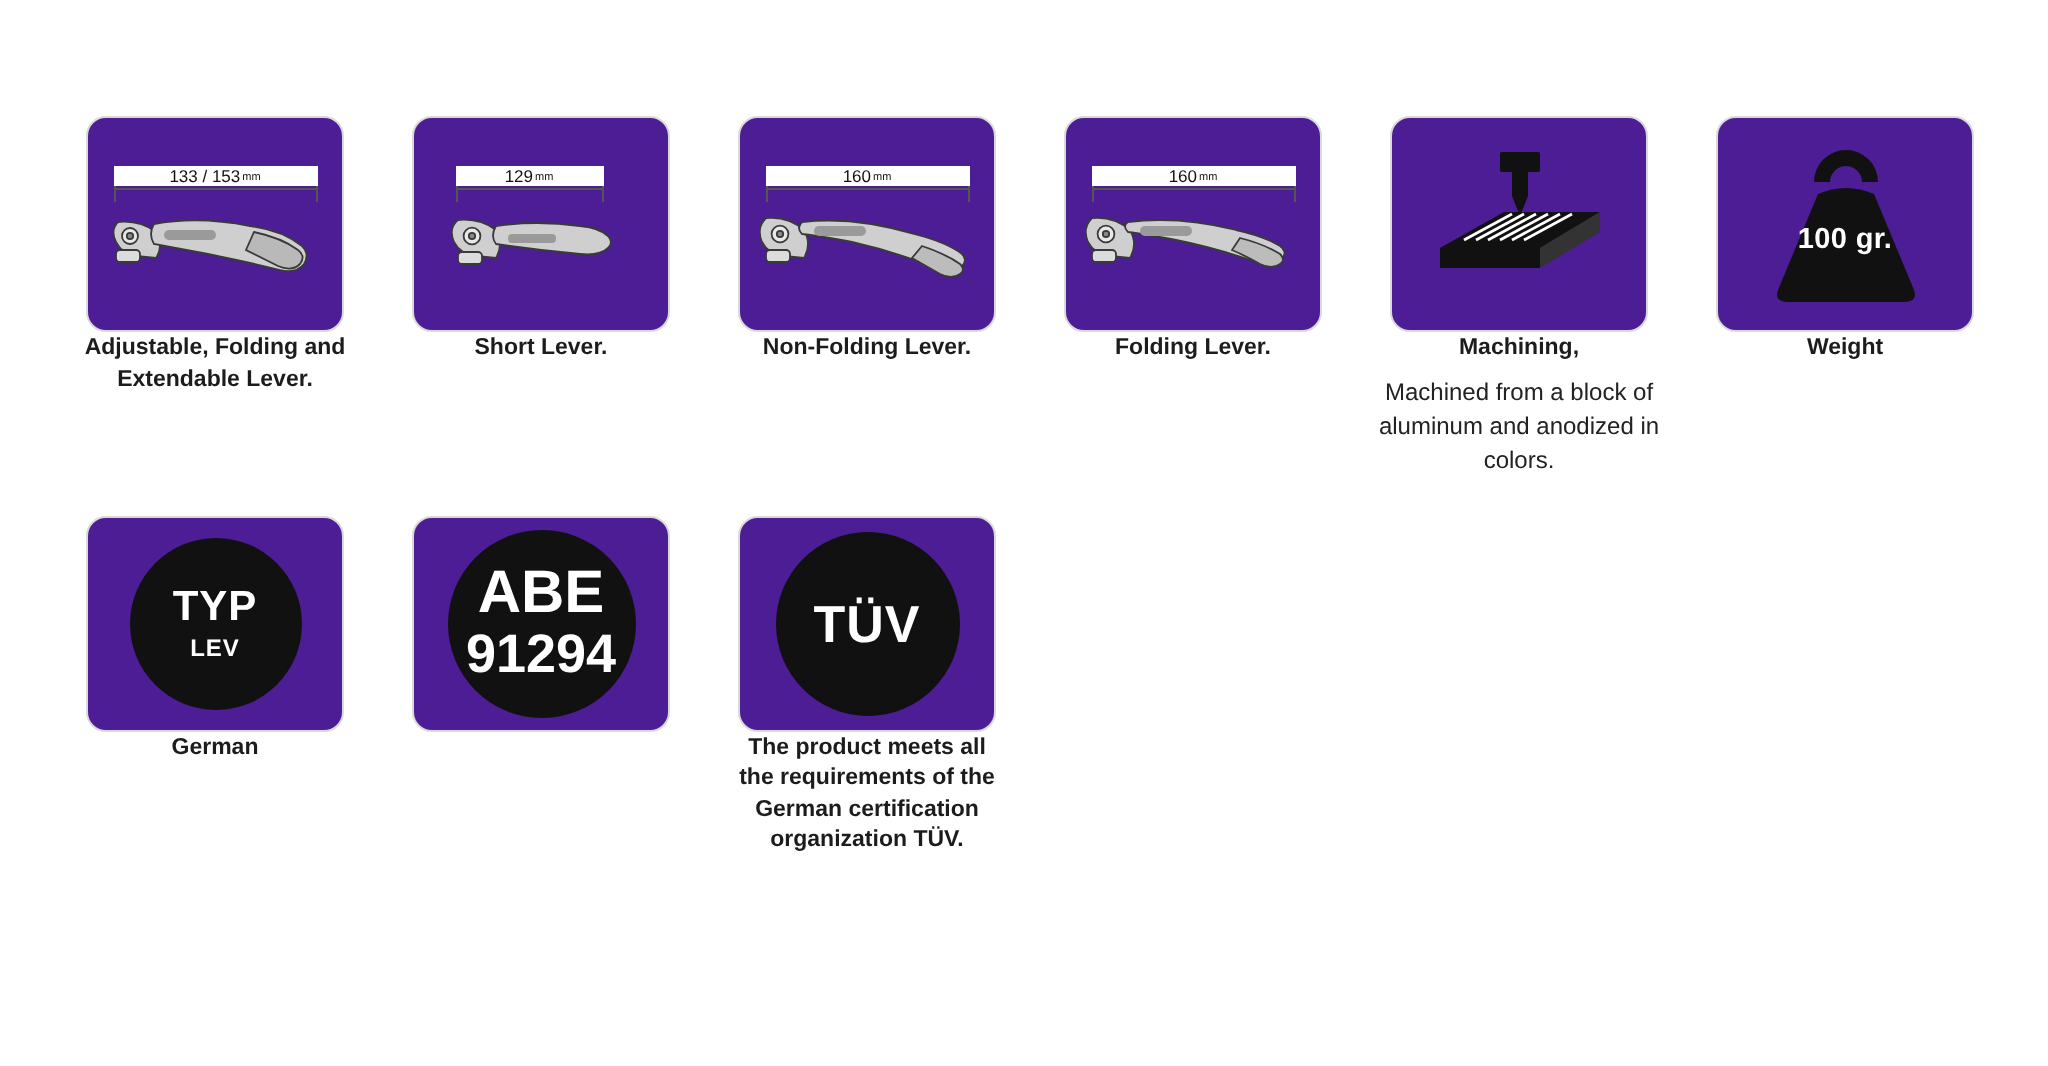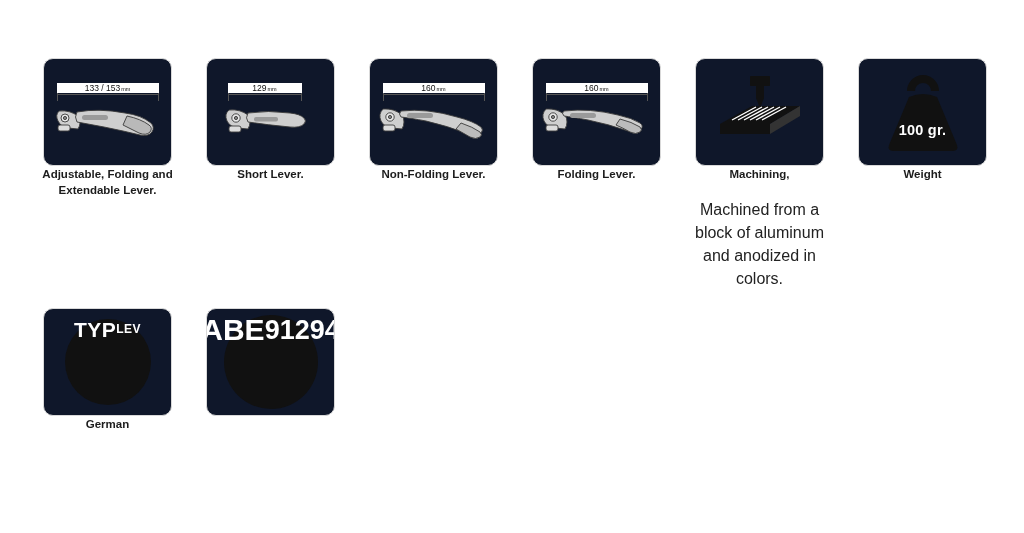--- a/index.html
+++ b/index.html
@@ -15,38 +15,38 @@
   .row{display:flex;align-items:flex-start;}
   .row1{margin-left:42px;margin-top:58px;}
   .row2{margin-left:42px;margin-top:18px;}
 
   .cell{width:131px;margin-right:32px;display:flex;flex-direction:column;align-items:center;}
 
   .card{
     width:129px;height:108px;
     border:1px solid #d9d9d9;
     border-radius:10px;
-    background:#0f172a;
+    background:#4c1d95;
     display:flex;align-items:center;justify-content:center;
     box-sizing:border-box;
     position:relative;
     overflow:hidden;
   }
   .caption{
     margin-top:1px;
     font-size:11.5px;
     font-weight:bold;
     line-height:1.35;
     text-align:center;
     color:#1c1c1c;
     width:140px;
   }
   .subcaption{
-    margin-top:15px;
-    font-size:16px;
+    margin-top:5px;
+    font-size:12px;
     font-weight:normal;
     line-height:1.45;
     text-align:center;
     color:#222;
     width:150px;
   }
 
   
   .lever-wrap{position:relative;width:118px;height:86px;}
   .dimline{position:absolute;top:14px;left:8px;right:8px;height:14px;}
@@ -62,29 +62,29 @@
   .dimtext .mm{font-size:5.5px;margin-left:1px;position:relative;top:1px;}
 
   svg.leversvg{position:absolute;left:0;top:26px;}
 
   
   .mach{position:relative;width:96px;height:80px;}
 
   
   .weight{position:relative;width:96px;height:86px;}
   .wlabel{
-    position:absolute;left:0;right:0;top:53px;
+    position:absolute;left:0;right:0;top:43px;
     text-align:center;color:#fff;font-size:14.5px;font-weight:bold;letter-spacing:.2px;
   }
 
   
   .badge{
     width:86px;height:86px;border-radius:50%;
     background:#111;color:#fff;
-    display:flex;flex-direction:row;justify-content:center;
+    display:flex;flex-direction:column;align-items:center;justify-content:center;
     line-height:1;
   }
   .badge .l1{font-size:21px;font-weight:bold;letter-spacing:.5px;}
   .badge .l2{font-size:12px;font-weight:bold;letter-spacing:.5px;margin-top:4px;}
   .badge.abe{width:94px;height:94px;}
   .badge.abe .l1{font-size:30px;letter-spacing:0;}
   .badge.abe .l2{font-size:27px;margin-top:2px;letter-spacing:0;}
   .badge.tuv{width:92px;height:92px;}
   .badge.tuv .l1{font-size:26px;letter-spacing:.5px;}
 
@@ -267,16 +267,24 @@
 
     <div class="cell">
       <div class="card">
         <div class="badge abe">
           <div class="l1">ABE</div>
           <div class="l2">91294</div>
         </div>
       </div>
     </div>
 
+    <div class="cell">
+      <div class="card">
+        <div class="badge tuv">
+          <div class="l1">TÜV</div>
+        </div>
+      </div>
+      <div class="caption cap-narrow">The product meets all the requirements of the German certification organization TÜV.</div>
+    </div>
 
   </div>
 
 </div>
 
 </body></html>

